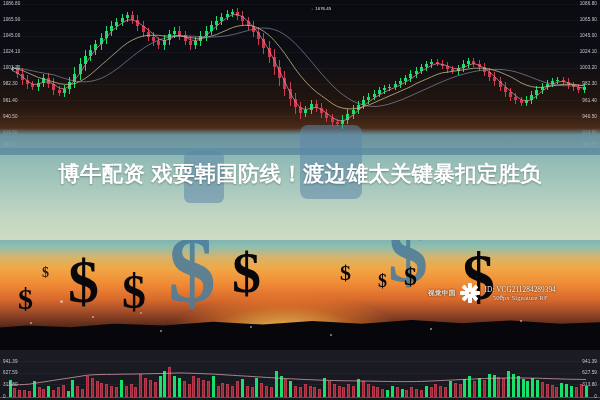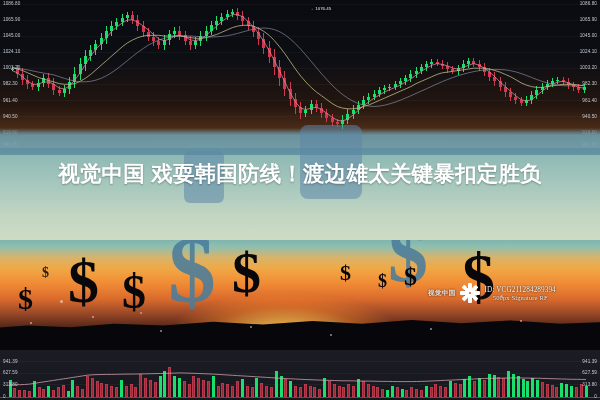--- a/index.html
+++ b/index.html
@@ -601,21 +601,21 @@
   </div>
 
   <div class="haze"></div>
   <div class="haze-txt"></div>
 
   <div class="headline-band">
     <div class="hb-shape" style="left:184px;top:-4px;width:40px;height:52px;border-radius:6px;"></div>
     <div class="hb-shape" style="left:300px;top:-30px;width:62px;height:74px;border-radius:8px;"></div>
   </div>
   <div class="headline">
-    <div>视觉中国 戏耍韩国防线！渡边雄太关键暴扣定胜负</div>
+    <div>博牛配资 戏耍韩国防线！渡边雄太关键暴扣定胜负</div>
   </div>
 
   <div class="photo">
     <div class="bokeh" style="left:60px;top:60px;width:3px;height:3px;background:rgba(255,255,255,.5);"></div>
     <div class="bokeh" style="left:140px;top:72px;width:2px;height:2px;background:rgba(255,255,255,.45);"></div>
     <div class="bokeh" style="left:500px;top:55px;width:3px;height:3px;background:rgba(255,255,255,.4);"></div>
 
     <div class="ground"></div>
 
     <div class="dollar" style="left:18px;top:44px;font-size:30px;">$</div>

